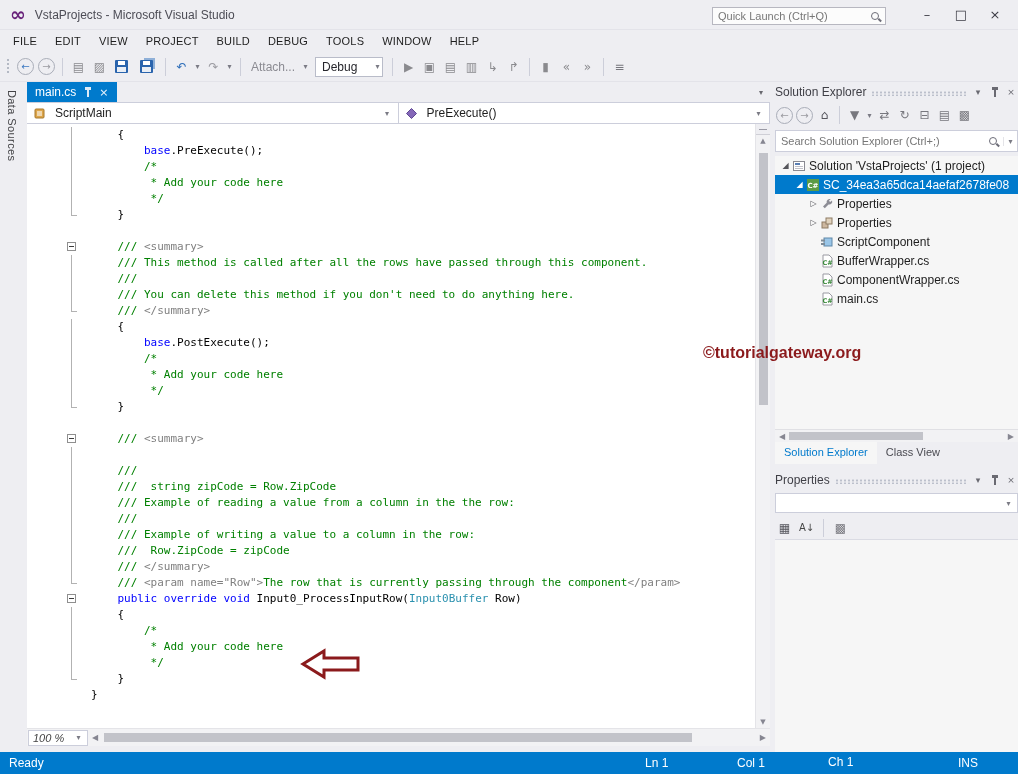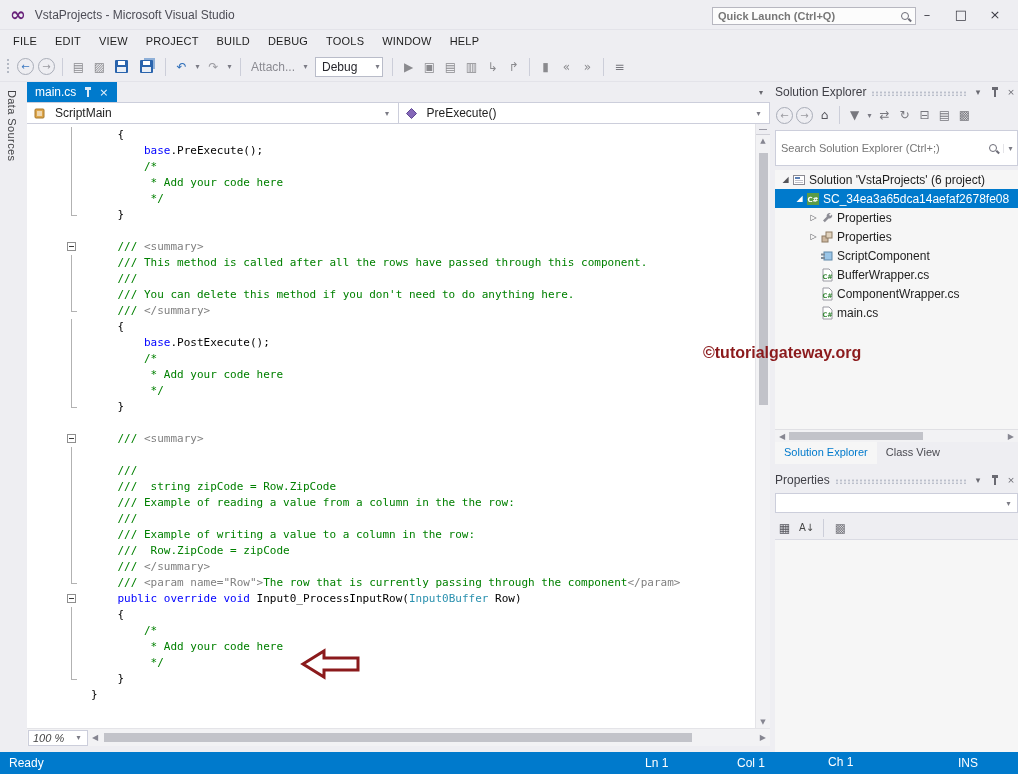--- a/index.html
+++ b/index.html
@@ -8,22 +8,22 @@
     width:1018px; height:774px; position:relative; overflow:hidden;
     background:#eeeef2; font-family:"Liberation Sans", sans-serif;
     -webkit-font-smoothing:antialiased;
   }
   .glyph { font-family:"DejaVu Sans", sans-serif; }
 
   
   #titlebar { height:30px; display:flex; align-items:center; padding:0 6px; position:relative; border-bottom:1px solid #e3e3e9;}
   .vslogo { color:#68217a; font-size:19px; font-weight:bold; margin:0 9px 0 4px; line-height:1; }
   #title-text { font-size:12px; color:#4c4c55; }
-  #quicklaunch { position:absolute; left:712px; top:7px; width:204px; height:18px; background:#fcfcfc;
-    border:1px solid #b7b7c0; display:flex; align-items:center;font-weight:bold; }
+  #quicklaunch { position:absolute; left:712px; top:7px; width:174px; height:18px; background:#fcfcfc;
+    border:1px solid #b7b7c0; display:flex; align-items:center; }
   #quicklaunch .ph { flex:1; font-size:11px; color:#777; padding-left:5px; white-space:nowrap; overflow:hidden; }
   .lens { width:11px; height:11px; position:relative; flex:none; margin-right:4px; }
   .lens::before { content:""; position:absolute; left:1px; top:1px; width:6px; height:6px;
     border:1.5px solid #6d6d78; border-radius:50%; }
   .lens::after { content:""; position:absolute; left:7.5px; top:8px; width:3.5px; height:1.5px;
     background:#6d6d78; transform:rotate(45deg); }
   #winbtns { position:absolute; right:6px; top:3px; display:flex; }
   .winbtn { width:34px; height:22px; display:flex; align-items:center; justify-content:center;
     font-size:13px; color:#3b3b44; }
 
@@ -105,21 +105,21 @@
   .dtitle { height:20px; display:flex; align-items:center; font-size:12px; color:#3f3f46; gap:5px; }
   .dots { flex:1; height:5px; margin-top:3px;
     background-image:radial-gradient(circle,#bcc0cc 1px,transparent 1.2px); background-size:4px 3px; }
   .dico { font-size:9px; color:#6a6a72; width:14px; text-align:center; }
   .pind { position:relative; width:9px; height:11px; }
   .pind::before { content:""; position:absolute; left:4px; top:3px; width:1.5px; height:7px; background:#6a6a72; }
   .pind::after  { content:""; position:absolute; left:1.5px; top:0; width:6.5px; height:3.5px; background:#6a6a72; }
 
   #se { height:382px; display:flex; flex-direction:column; }
   #se-toolbar { height:26px; display:flex; align-items:center; gap:1px; padding:2px 0; }
-  #sesearch { height:36px; margin:2px 0 4px 0; background:#fff; border:1px solid #cccedb; display:flex; align-items:center; }
+  #sesearch { height:22px; margin:2px 0 4px 0; background:#fff; border:1px solid #cccedb; display:flex; align-items:center; }
   #sesearch .ph { flex:1; font-size:11px; color:#767676; padding-left:5px; white-space:nowrap; overflow:hidden; }
   #sesearch .secaret { width:14px; font-size:8px; color:#7b7b85; text-align:center; border-left:1px solid #e4e4e8; }
   #se-tree { flex:1; background:#f6f6f6; overflow:hidden; }
   .trow { height:19px; display:flex; align-items:center; font-size:12px; color:#1e1e1e; white-space:nowrap; overflow:hidden; }
   .trow.sel { background:#007acc; color:#fff; }
   .tarrow { width:13px; font-size:8px; color:#55555a; text-align:center; flex:none; }
   .trow.sel .tarrow { color:#fff; }
   .ticon { width:17px; height:14px; flex:none; display:flex; align-items:center; }
   .tlabel { overflow:hidden; }
   #sehscroll { height:13px; position:relative; background:#f2f2f4; border-top:1px solid #e0e0e4; }
@@ -456,21 +456,21 @@
           <div class="trow" style="padding-left: 4px;">
             <span class="tarrow glyph">◢</span>
             <span class="ticon">
               <svg width="14" height="14">
                 <rect x="1.5" y="2.5" width="11" height="9" fill="#fff" stroke="#8a8a92"></rect>
                 <rect x="3" y="4" width="5" height="2" fill="#5a7fb4"></rect>
                 <rect x="3" y="7" width="8" height="1" fill="#c0c0c8"></rect>
                 <rect x="3" y="9" width="8" height="1" fill="#c0c0c8"></rect>
               </svg>
             </span>
-            <span class="tlabel">Solution 'VstaProjects' (6 project)</span>
+            <span class="tlabel">Solution 'VstaProjects' (1 project)</span>
           </div>
           <div class="trow sel" style="padding-left: 18px;">
             <span class="tarrow glyph">◢</span>
             <span class="ticon">
               <svg width="14" height="14">
                 <rect x="1" y="1" width="12" height="12" fill="#5b9b46"></rect>
                 <text x="7" y="10" font-size="7" font-family="DejaVu Sans" font-weight="bold" fill="#fff" text-anchor="middle">C#</text>
               </svg>
             </span>
             <span class="tlabel">SC_34ea3a65dca14aefaf2678fe08</span>

